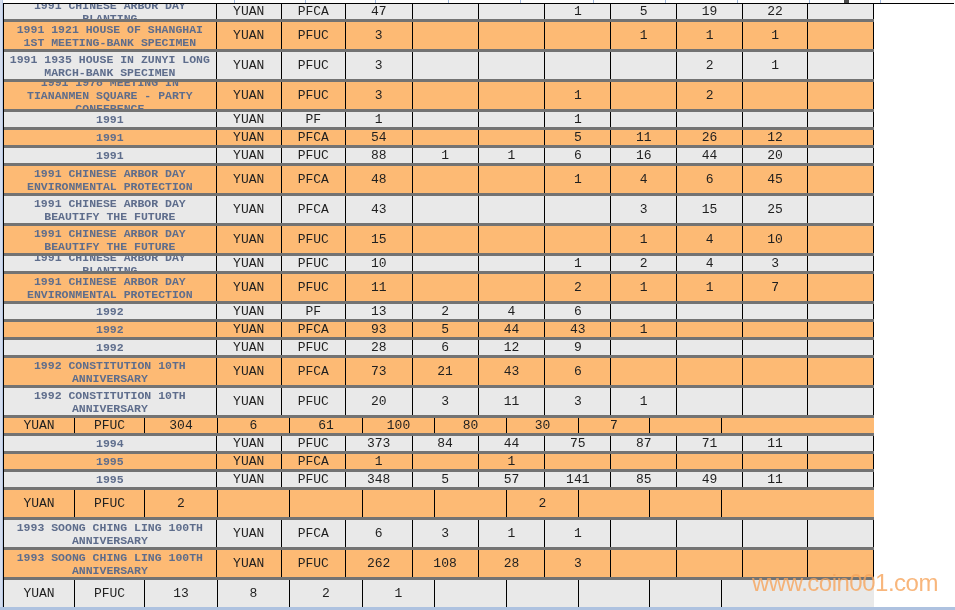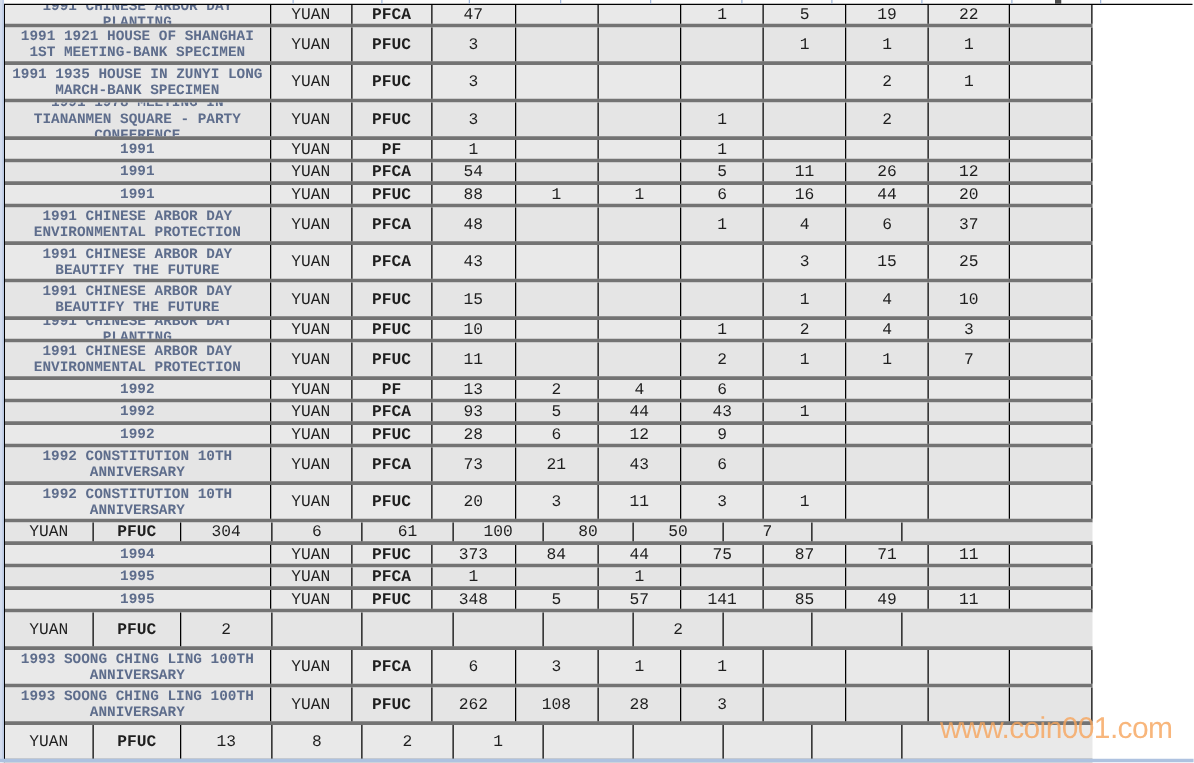--- a/index.html
+++ b/index.html
@@ -16,29 +16,29 @@
   .top-sliver { position:absolute; left:3px; top:0; width:951px; height:4px; background:#fdfdfd; border-bottom:1px solid #000; z-index:2; }
   .sliver-tick { position:absolute; top:0; width:1px; height:3px; background:#9fb6d9; }
   .partial-glyph { position:absolute; top:0; left:841px; width:5px; height:3px; background:#4a4a4a; }
 
   .table-wrap { position:absolute; left:3px; top:4px; width:951px; border-left:1px solid #000; z-index:1; }
 
   .row { display:flex; width:870px; border-bottom:3px solid #737373; }
   .row.single { height:18px; }
   .row.double { height:30px; }
   .row.gray  { background:#e9e9e9; }
-  .row.white { background:#e5e5e5; }
+  .row.white { background:#fdba74; }
 
   .cell { border-right:1px solid #000; display:flex; align-items:center; justify-content:center;
           font-size:13px; color:#1f1f1f; overflow:hidden; white-space:nowrap; }
   .cell.desc  { width:232px; font-size:11.5px; font-weight:bold; color:#5e6d8c;
                 line-height:13px; white-space:normal; text-align:center; padding:0 3px;
                 letter-spacing:0; }
   .cell.yuan  { width:71px; }
-  .cell.grade { width:70px;font-weight:bold; }
+  .cell.grade { width:70px; }
   .cell.total { width:73px; }
   .cell.c4 { width:72px; } .cell.c5 { width:73px; } .cell.c6 { width:72px; }
   .cell.c7 { width:72px; } .cell.c8 { width:72px; } .cell.c9 { width:71px; }
   .cell.c10 { width:72px; border-right:1px solid #000; }
 
   .watermark { position:absolute; left:752px; top:569px; z-index:5;
                font-family:"Liberation Sans","DejaVu Sans",sans-serif;
                font-weight:normal; font-size:24px; letter-spacing:-0.5px;
                opacity:0.8; pointer-events:none; }
 </style>
@@ -158,21 +158,21 @@
       <div class="row double white">
         <div class="cell desc">1991 CHINESE ARBOR DAY ENVIRONMENTAL PROTECTION</div>
         <div class="cell yuan">YUAN</div>
         <div class="cell grade">PFCA</div>
         <div class="cell total">48</div>
         <div class="cell c4"></div>
         <div class="cell c5"></div>
         <div class="cell c6">1</div>
         <div class="cell c7">4</div>
         <div class="cell c8">6</div>
-        <div class="cell c9">37</div>
+        <div class="cell c9">45</div>
         <div class="cell c10"></div>
       </div>
       <div class="row double gray">
         <div class="cell desc">1991 CHINESE ARBOR DAY BEAUTIFY THE FUTURE</div>
         <div class="cell yuan">YUAN</div>
         <div class="cell grade">PFCA</div>
         <div class="cell total">43</div>
         <div class="cell c4"></div>
         <div class="cell c5"></div>
         <div class="cell c6"></div>
@@ -286,21 +286,21 @@
         <div class="cell c10"></div>
       </div>
       <div class="row single white">
         <div class="cell yuan">YUAN</div>
         <div class="cell grade">PFUC</div>
         <div class="cell total">304</div>
         <div class="cell c4">6</div>
         <div class="cell c5">61</div>
         <div class="cell c6">100</div>
         <div class="cell c7">80</div>
-        <div class="cell c8">50</div>
+        <div class="cell c8">30</div>
         <div class="cell c9">7</div>
         <div class="cell c10"></div>
       </div>
       <div class="row single gray">
         <div class="cell desc">1994</div>
         <div class="cell yuan">YUAN</div>
         <div class="cell grade">PFUC</div>
         <div class="cell total">373</div>
         <div class="cell c4">84</div>
         <div class="cell c5">44</div>

